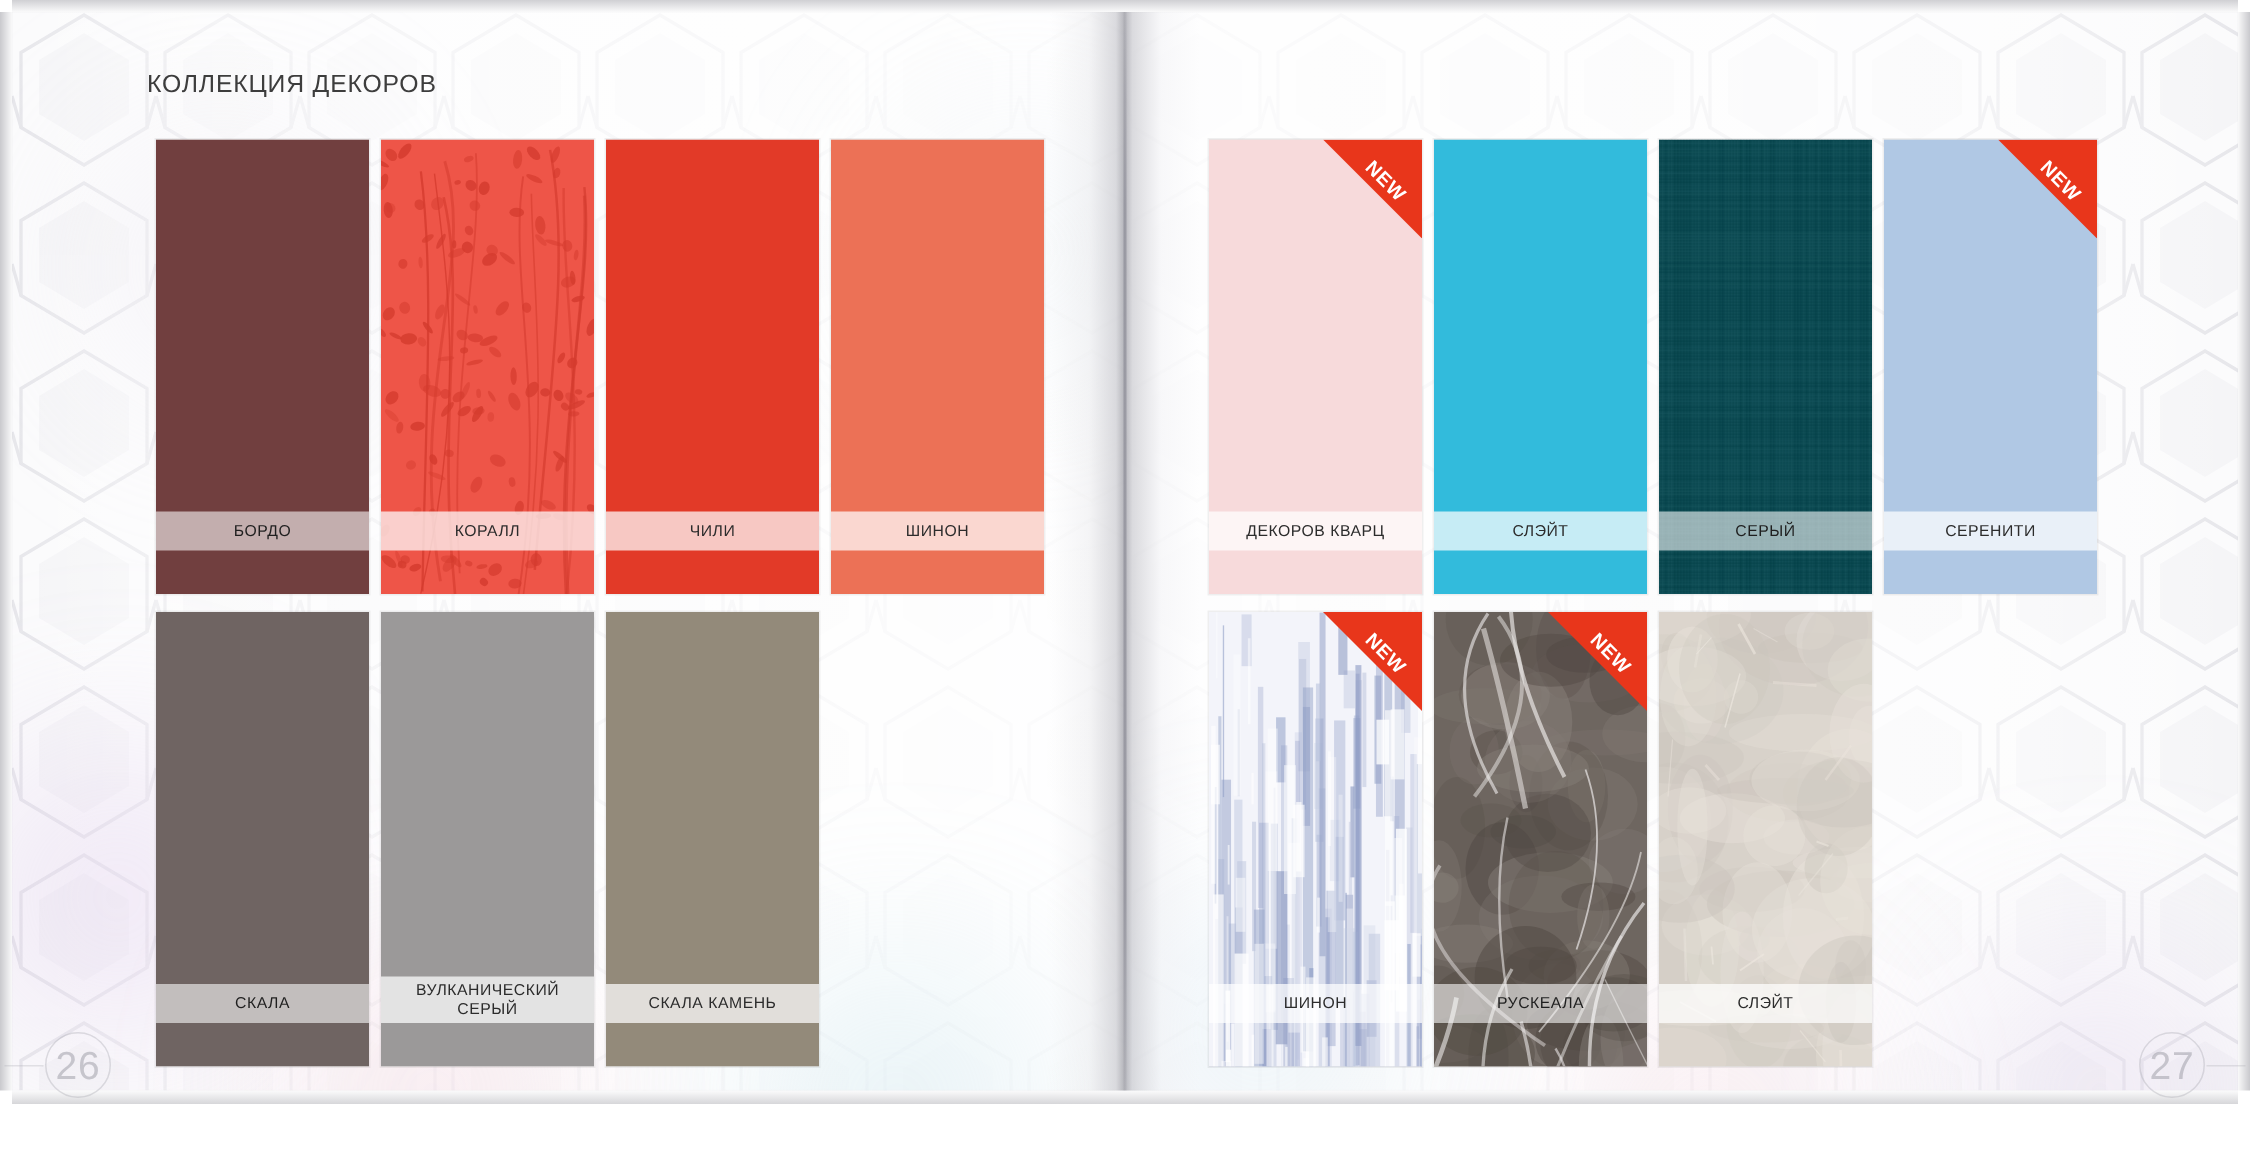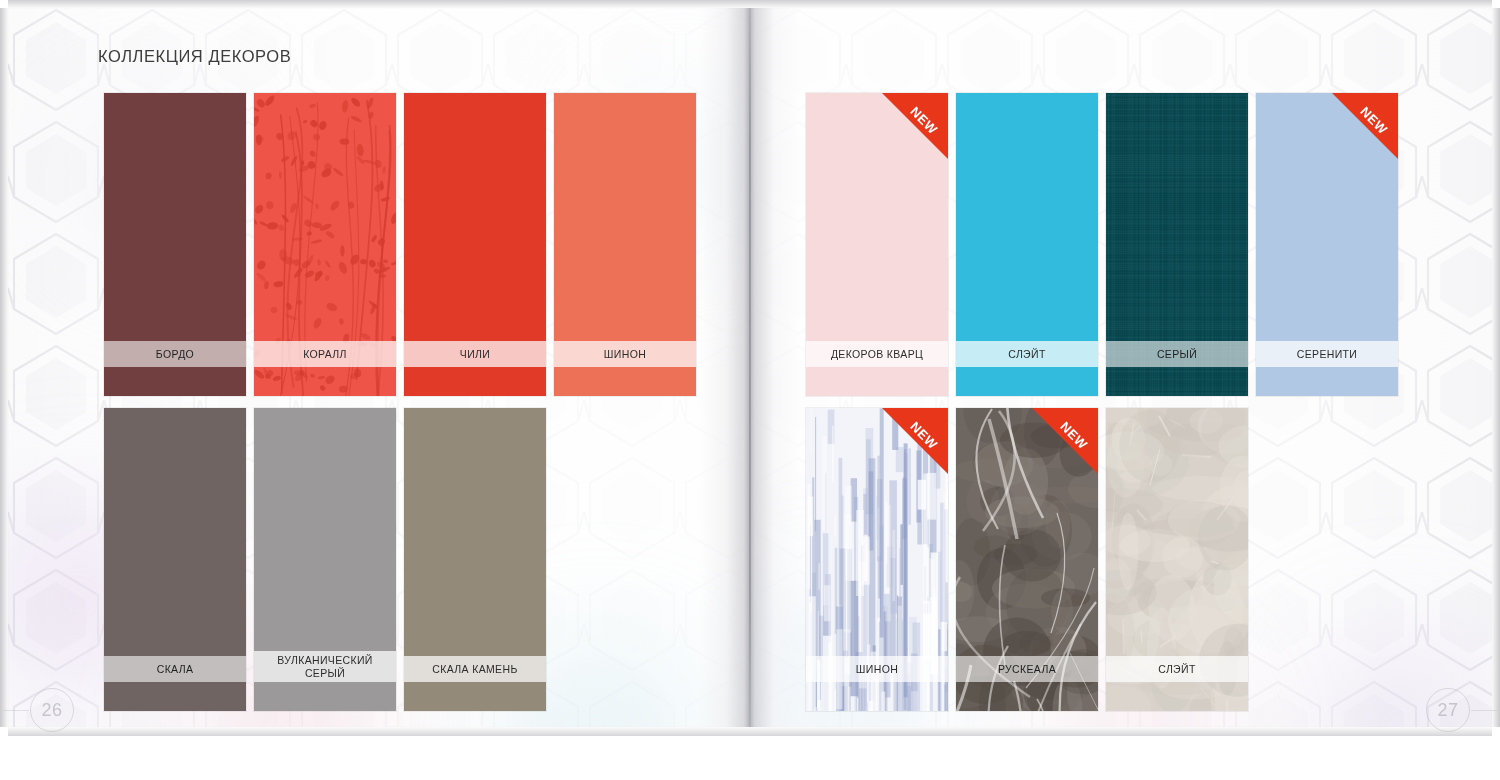--- a/index.html
+++ b/index.html
@@ -232,21 +232,21 @@
     position: absolute;
     bottom: 48px;
     width: 44px;
     height: 44px;
     border-radius: 50%;
     border: 1.6px solid rgba(170,170,178,.38);
     display: flex;
     align-items: center;
     justify-content: center;
     color: rgba(160,160,170,.55);
-    font-size: 18px;
+    font-size: 26px;
     letter-spacing: .5px;
     z-index: 7;
   }
   #page-number-left  { left: 30px; }
   #page-number-right { right: 30px; }
 
   .page-number::before,
   .page-number::after {
     content: "";
     position: absolute;

